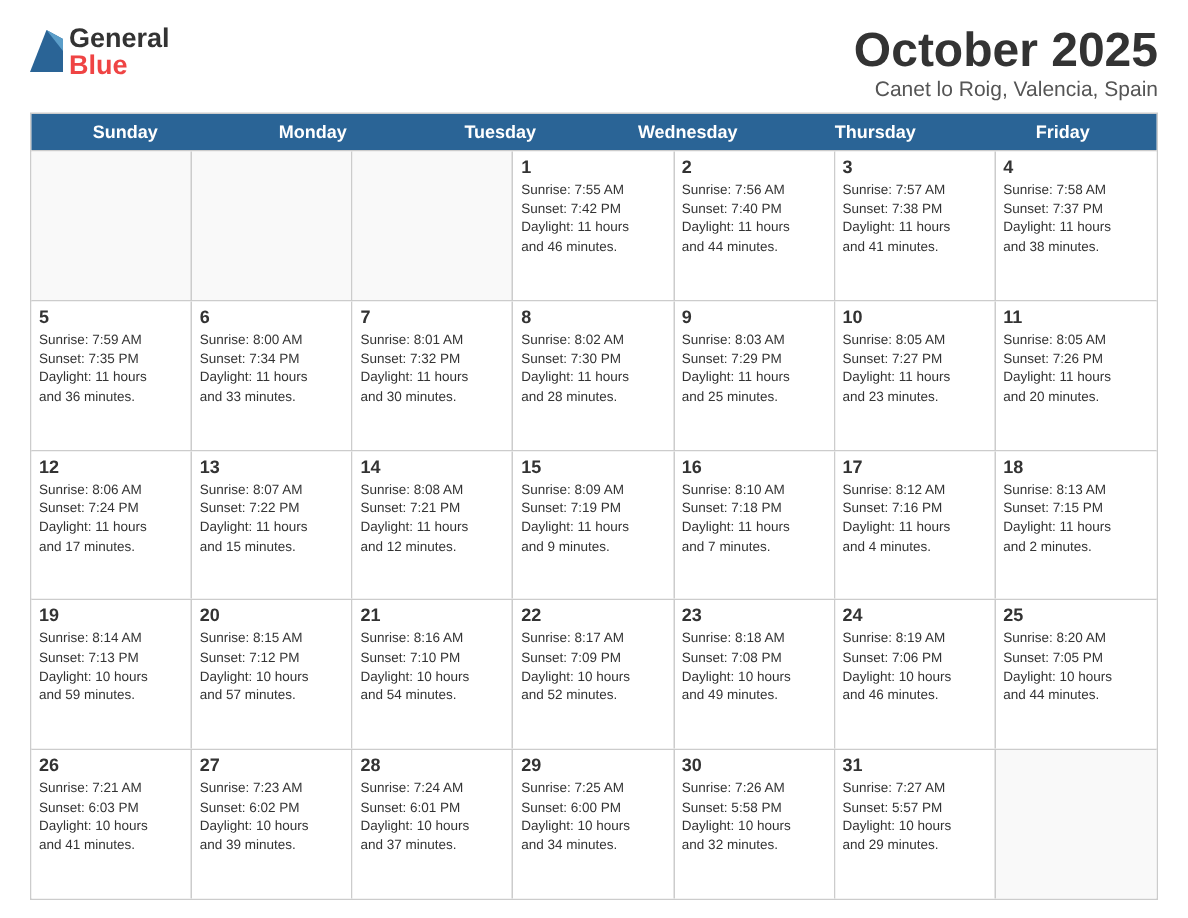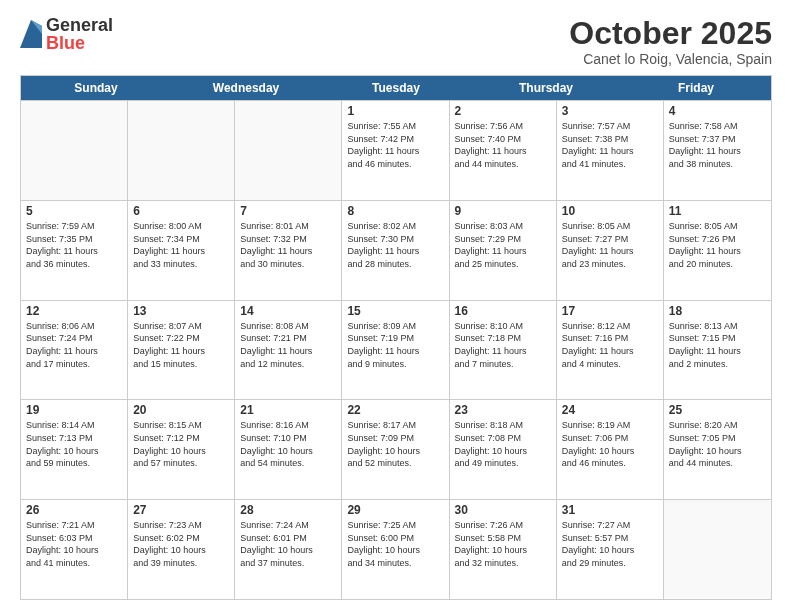--- a/index.html
+++ b/index.html
@@ -61,21 +61,21 @@
       color: #555;
     }
     .calendar {
       flex: 1;
       display: flex;
       flex-direction: column;
       border: 1px solid #ccc;
     }
     .cal-header {
       display: grid;
-      grid-template-columns: repeat(5, 1fr);
+      grid-template-columns: repeat(6, 1fr);
       background: #2a6496;
     }
     .cal-header-cell {
       color: #fff;
       font-size: 12px;
       font-weight: bold;
       padding: 5px 6px;
       text-align: center;
     }
     .cal-body {
@@ -133,22 +133,23 @@
     </div>
     <div class="title-section">
       <div class="month-title">October 2025</div>
       <div class="location">Canet lo Roig, Valencia, Spain</div>
     </div>
   </div>
 
   <div class="calendar">
     <div class="cal-header">
       <div class="cal-header-cell">Sunday</div>
+      <div class="cal-header-cell">Monday</div>
+      <div class="cal-header-cell">Tuesday</div>
       <div class="cal-header-cell">Wednesday</div>
-      <div class="cal-header-cell">Tuesday</div>
       <div class="cal-header-cell">Thursday</div>
       <div class="cal-header-cell">Friday</div>
     </div>
     <div class="cal-body" id="cal-body">
     <div class="cal-row">
           <div class="cal-cell empty"></div>
           <div class="cal-cell empty"></div>
           <div class="cal-cell empty"></div>
           <div class="cal-cell">
             <span class="day-num">1</span>

